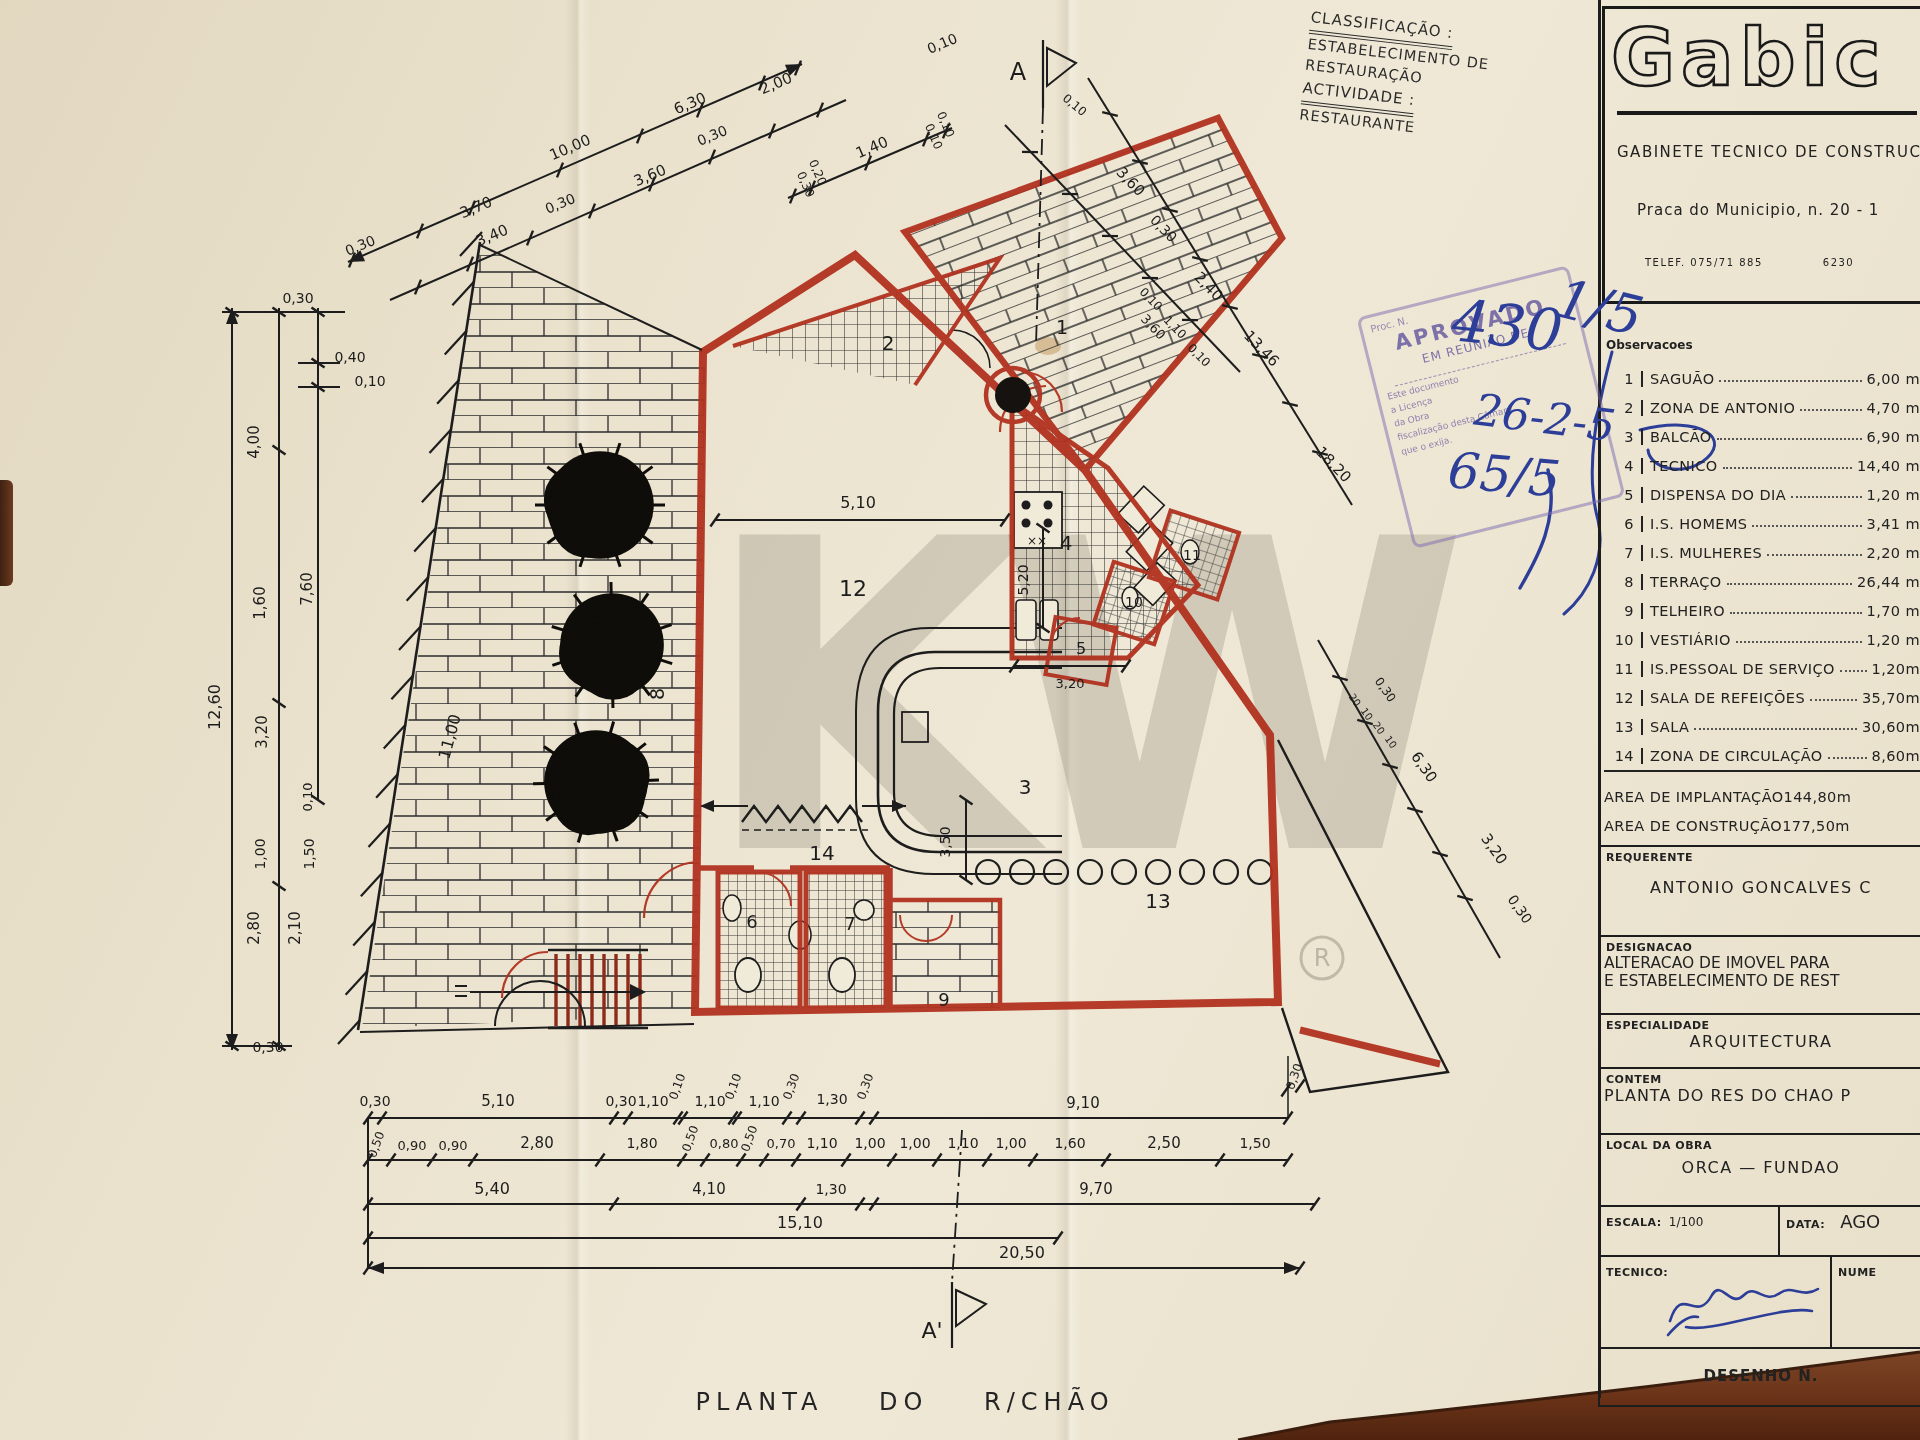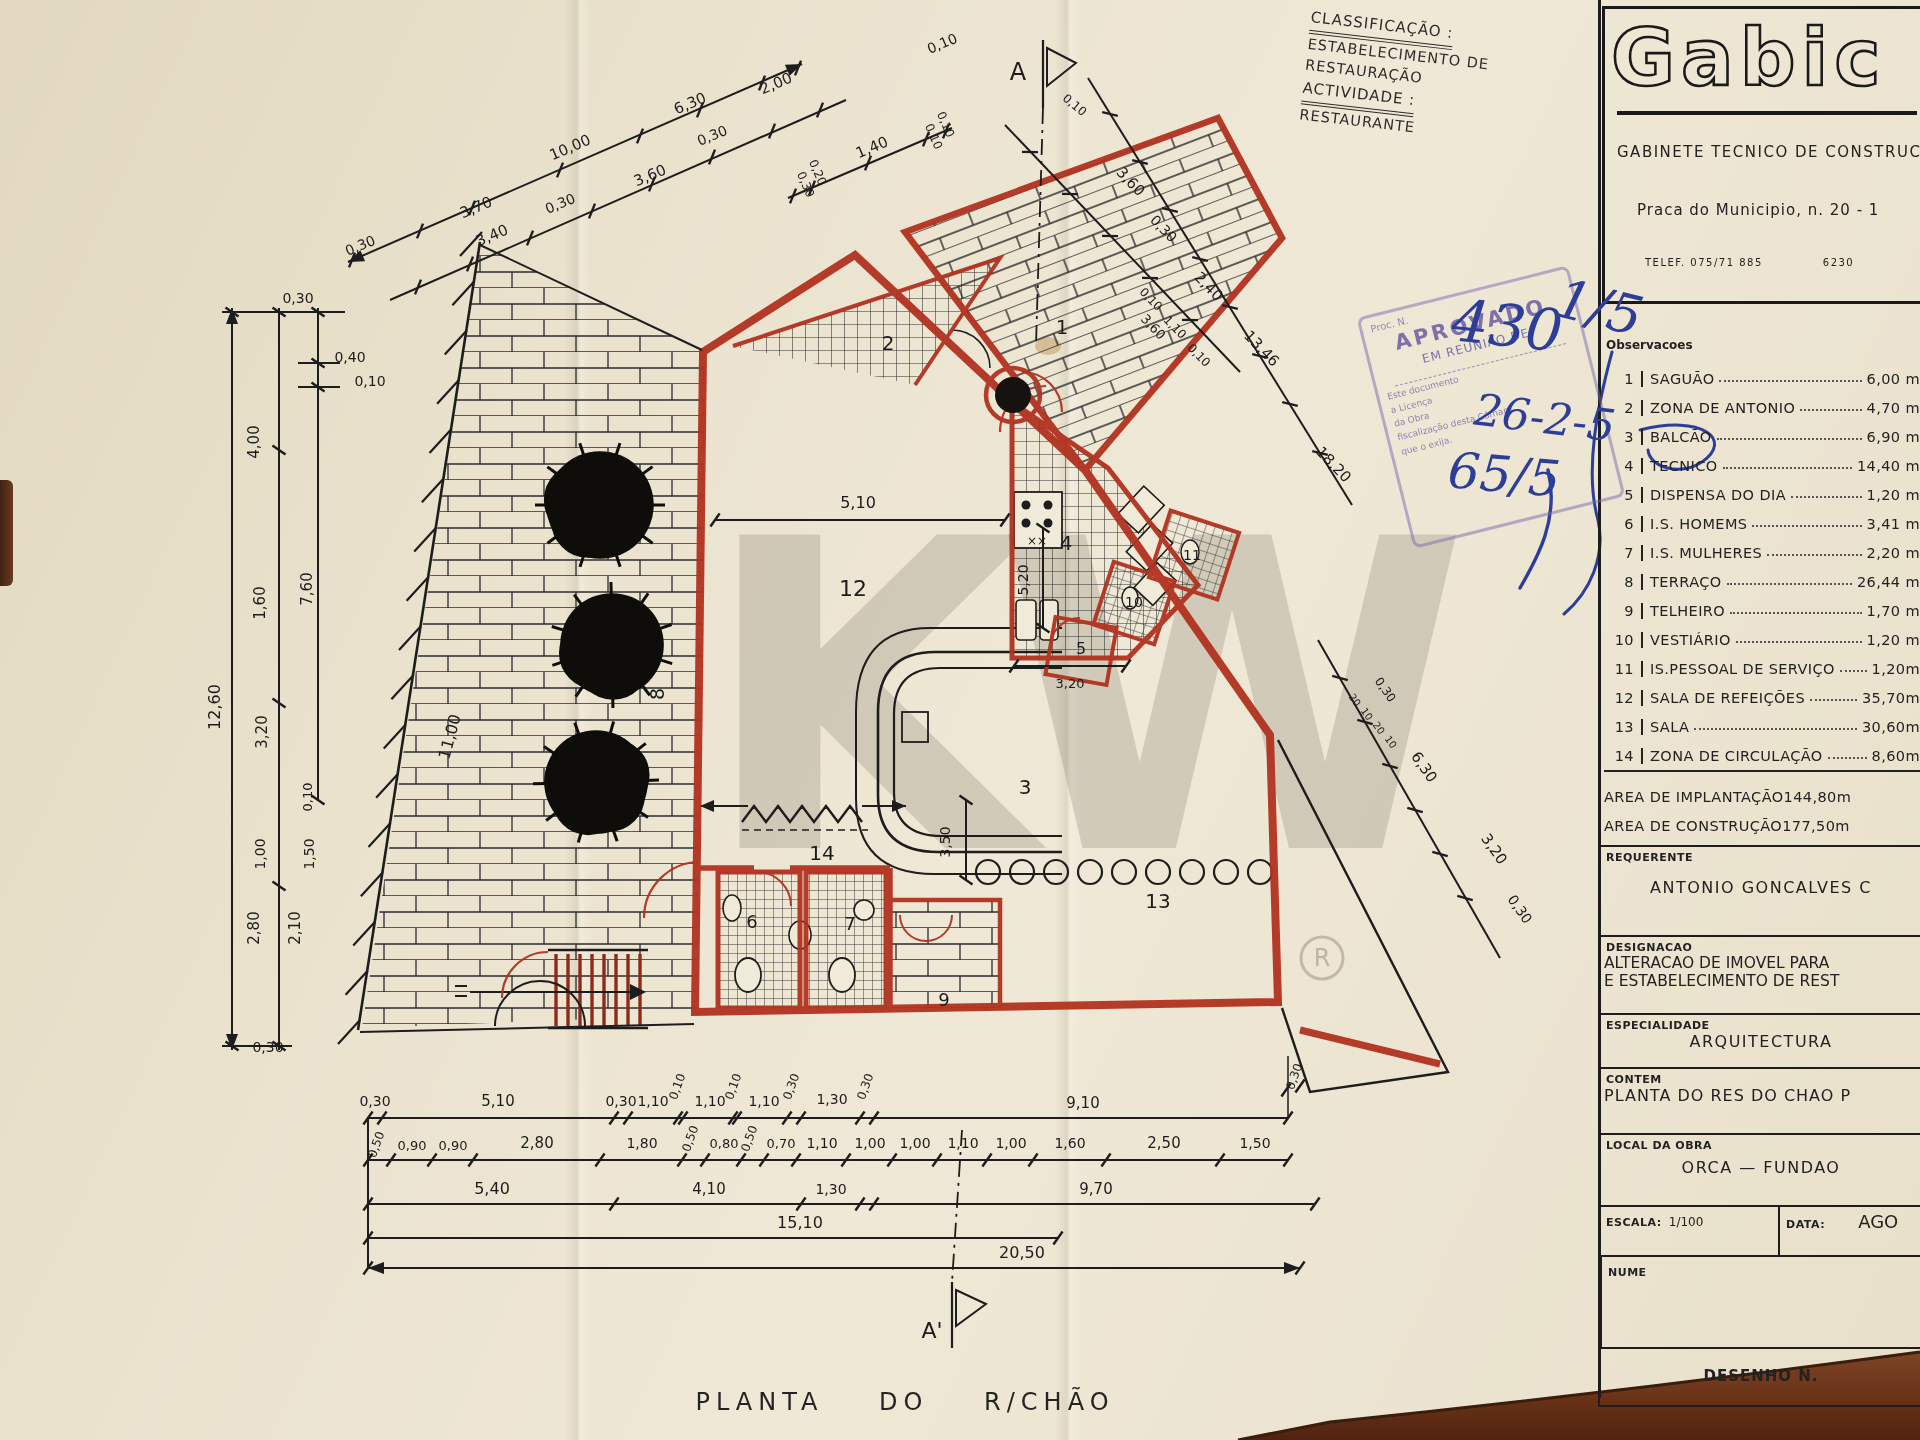--- a/index.html
+++ b/index.html
@@ -698,26 +698,32 @@
     <div class="ctr" style="margin-top:6px">ORCA — FUNDAO</div>
   </div>
   <div class="tb" style="height:48px">
     <div class="cells" style="height:48px">
       <div style="width:178px">
         <span class="lab" style="padding:0 0 0 6px">ESCALA:</span>
         <span style="font-size:12px;margin-left:2px">1/100</span>
       </div>
       <div style="flex:1;border-left:2.5px solid #1d1d1d">
         <span class="lab" style="padding:0 0 0 6px">DATA:</span>
-        <span style="font-size:18px;margin-left:28px">AGO</span>
+        <span style="font-size:18px;margin-left:10px">AGO</span>
       </div>
     </div>
   </div>
   <div class="tb" style="height:90px">
     <div class="cells" style="height:90px">
+      <div style="width:230px;position:relative">
+        <span class="lab" style="padding:4px 0 0 6px;display:inline-block">TECNICO:</span>
+        <svg class="sig" width="165" height="74">
+          <path d="M10,56 C22,18 36,60 52,30 C62,14 70,44 84,30 C96,18 104,40 120,28 C132,19 142,34 158,24 M26,62 C54,68 120,40 152,46 M8,70 C20,56 30,50 38,52" stroke="#2d3e99" stroke-width="2.6" fill="none" stroke-linecap="round"></path>
+        </svg>
+      </div>
       <div style="flex:1;border-left:2.5px solid #1d1d1d">
         <span class="lab">NUME</span>
       </div>
     </div>
   </div>
   <div class="tb" style="height:56px">
     <div class="ctr" style="margin-top:18px;font-size:15px;font-weight:bold;letter-spacing:1px">DESENHO N.</div>
   </div>
 </div>
 

